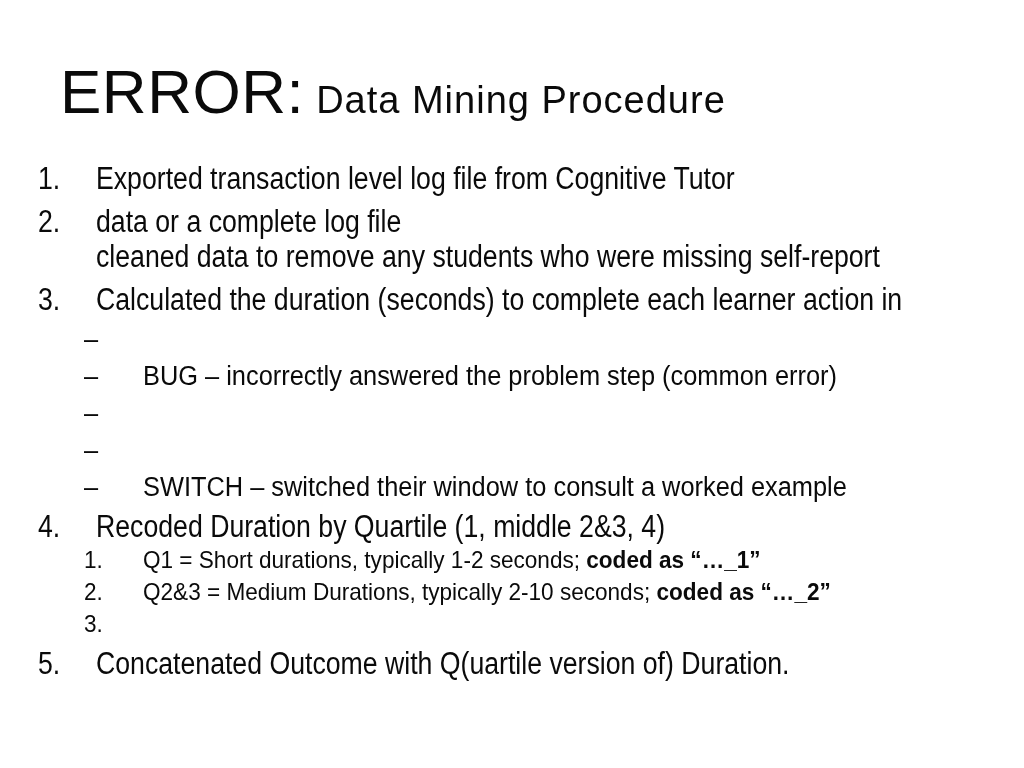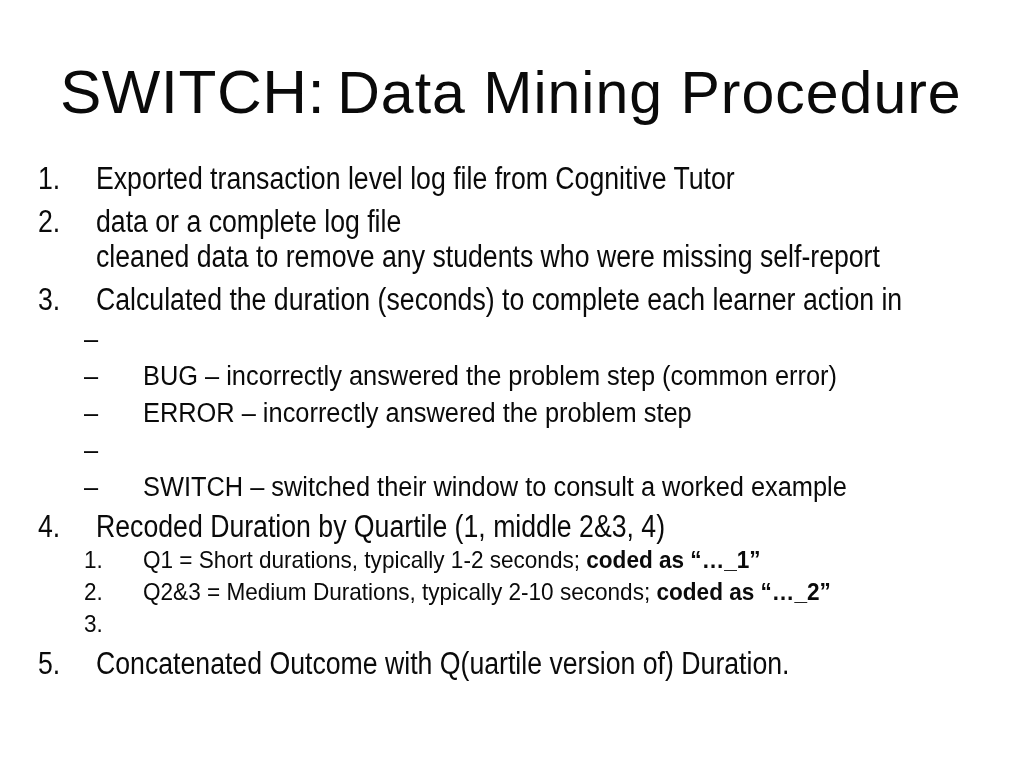--- a/index.html
+++ b/index.html
@@ -10,21 +10,21 @@
     color:#0a0a0a;
     font-family:"Liberation Sans", sans-serif;
     overflow:hidden;
   }
   
   .title{
     position:absolute;left:60px;top:56px;
     white-space:nowrap;
   }
   .title .t1{font-size:62px;letter-spacing:0.5px;}
-  .title .t2{font-size:59px;margin-left:12px;letter-spacing:1px;}
+  .title .t2{font-size:38px;margin-left:12px;letter-spacing:1px;}
   
   .content{position:absolute;left:0;top:161px;right:0;}
   .item{display:flex;align-items:flex-start;}
   .item .marker{display:block;}
   .item .lines{flex:1 1 auto;min-width:0;}
   .lvl1{padding-left:38px;font-size:31px;line-height:35px;}
   .lvl1 .marker{flex:0 0 58px;width:58px;}
   .lvl2{padding-left:84px;font-size:27px;line-height:37px;}
   .lvl2 .marker{flex:0 0 59px;width:59px;}
   .lvl3{padding-left:84px;font-size:24px;line-height:32px;}
@@ -38,21 +38,21 @@
   .lvl1 .cond{transform:scaleX(.86);}
   .lvl2 .cond{transform:scaleX(.94);}
   .lvl3 .cond{transform:scaleX(.94);}
   .bold{font-weight:bold;}
 </style>
 </head>
 <body>
 
 <div class="slide">
   <div class="title">
-    <span class="t1">SWITCH:</span><span class="t2">Data Mining Procedure</span>
+    <span class="t1">ERROR:</span><span class="t2">Data Mining Procedure</span>
   </div>
   <div class="content">
       <div class="item lvl1">
         <span class="marker"><span class="cond">1.</span></span>
         <div class="lines">
           <div class="line"><span class="cond"><span>Exported transaction level log file from Cognitive Tutor</span></span></div>
         </div>
       </div>
       <div class="item lvl1">
         <span class="marker"><span class="cond">2.</span></span>
@@ -71,23 +71,20 @@
         <span class="marker"><span class="cond">–</span></span>
       </div>
       <div class="item lvl2">
         <span class="marker"><span class="cond">–</span></span>
         <div class="lines">
           <div class="line"><span class="cond"><span>BUG – incorrectly answered the problem step (common error)</span></span></div>
         </div>
       </div>
       <div class="item lvl2">
         <span class="marker"><span class="cond">–</span></span>
-        <div class="lines">
-          <div class="line"><span class="cond"><span>ERROR – incorrectly answered the problem step</span></span></div>
-        </div>
       </div>
       <div class="item lvl2">
         <span class="marker"><span class="cond">–</span></span>
       </div>
       <div class="item lvl2">
         <span class="marker"><span class="cond">–</span></span>
         <div class="lines">
           <div class="line"><span class="cond"><span>SWITCH – switched their window to consult a worked example</span></span></div>
         </div>
       </div>

